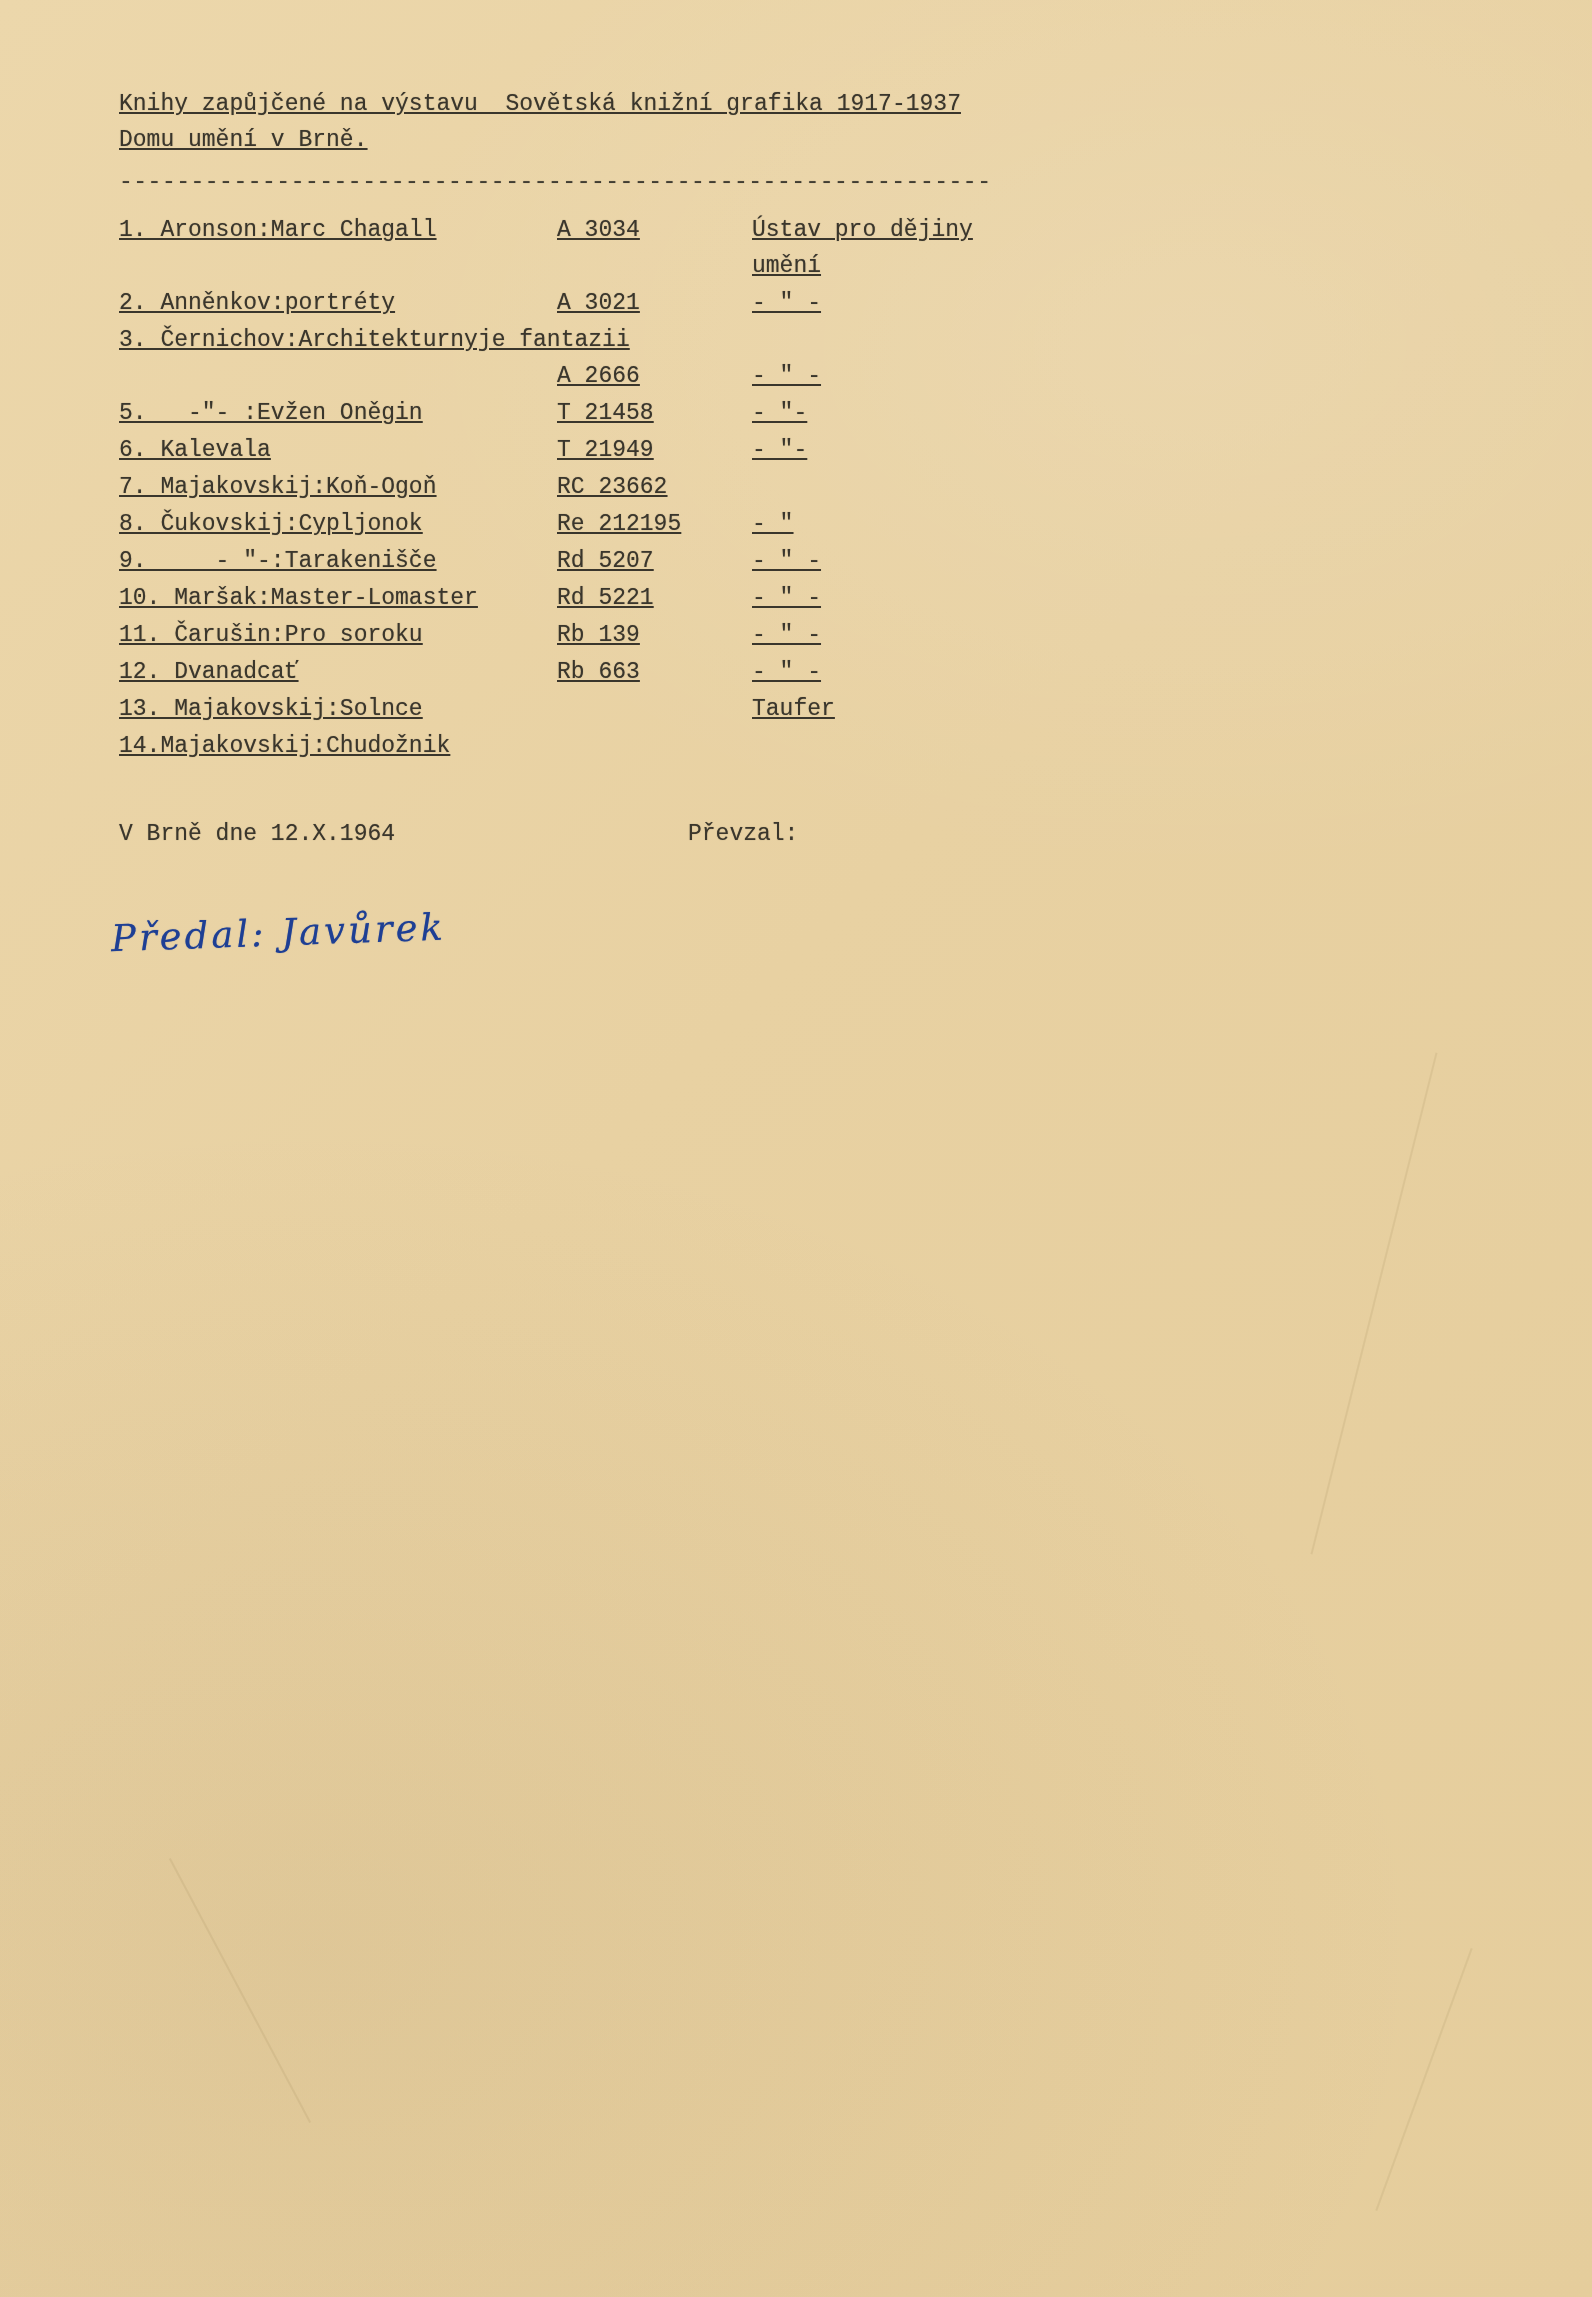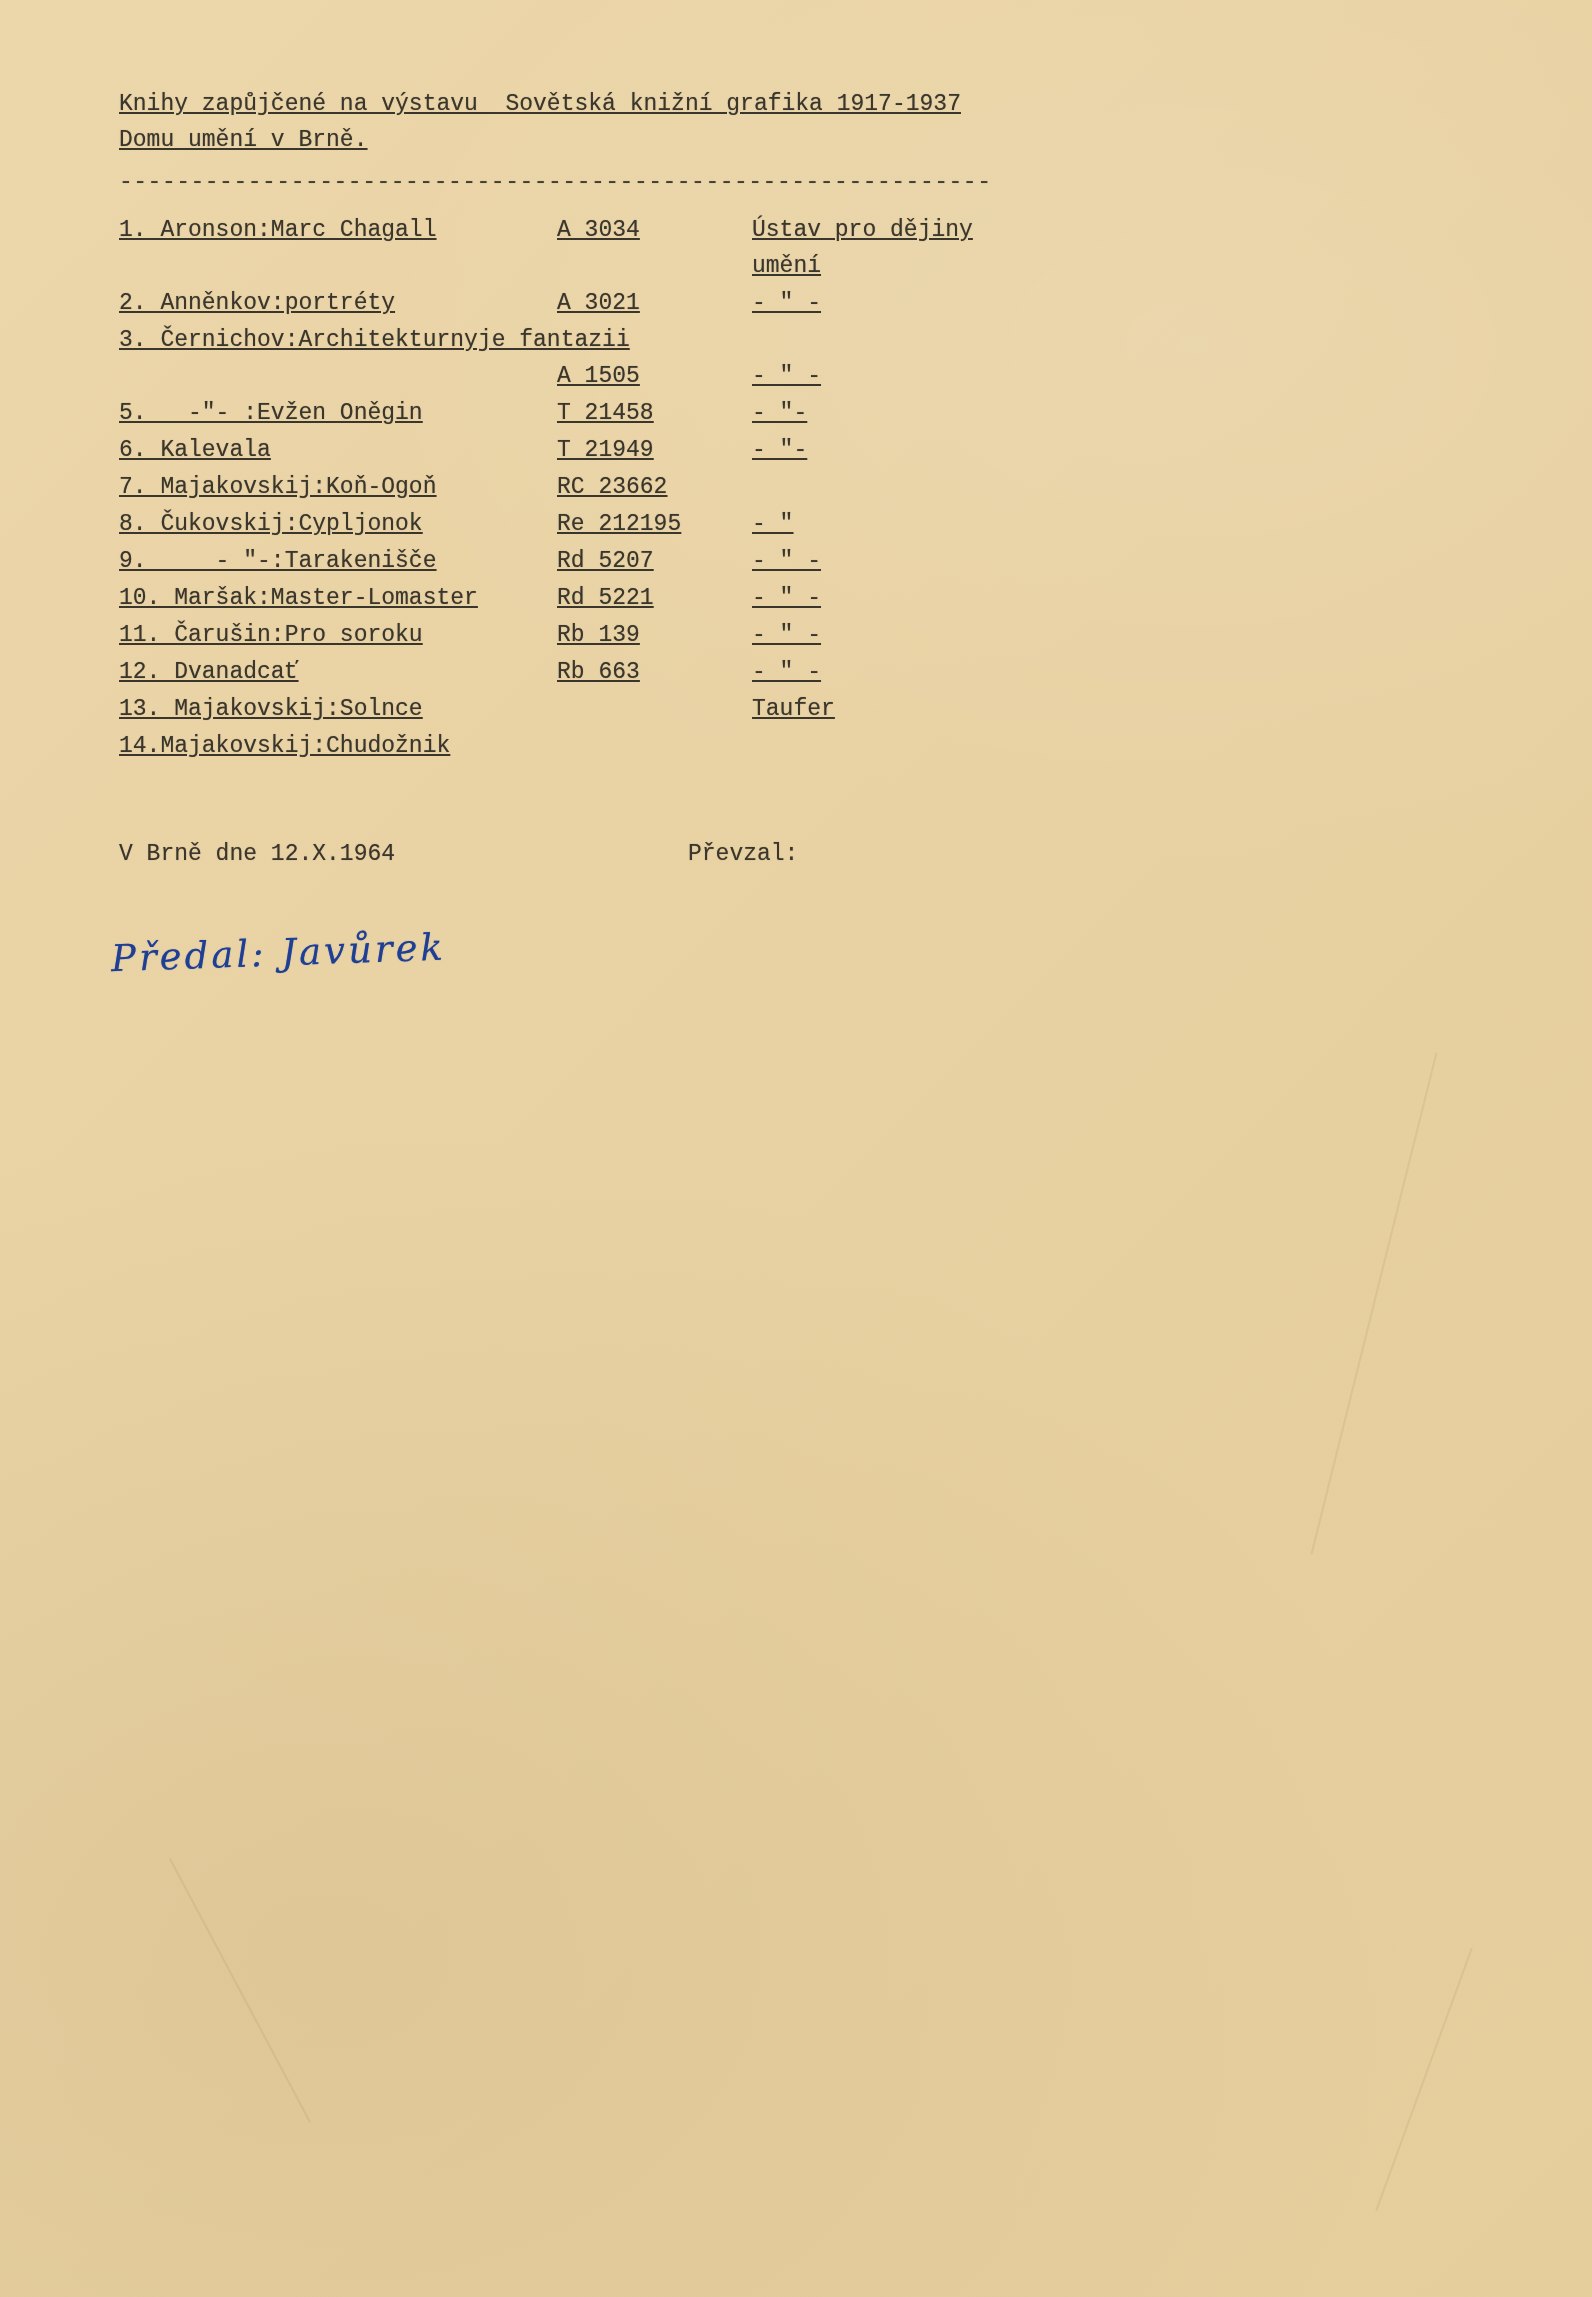--- a/index.html
+++ b/index.html
@@ -54,21 +54,21 @@
   }
   .c-title { white-space: pre; }
   .c-code  { white-space: pre; }
   .c-recip { white-space: pre-line; }
   .row.code-below .c-title { grid-column: 1 / -1; }
   .row.code-below .c-code  { grid-column: 2; grid-row: 2; }
   .row.code-below .c-recip { grid-column: 3; grid-row: 2; }
 
   .footer {
     position: relative;
-    margin-top: 72px;
+    margin-top: 52px;
     height: 36px;
   }
   .footer .date { position: absolute; left: 0; }
   .footer .receiver { position: absolute; left: 569px; }
 
   .signature {
     margin-top: 62px;
     margin-left: -8px;
     width: 418px;
     font-family: "DejaVu Serif", serif;
@@ -103,21 +103,21 @@
   </div>
 
   <div class="row">
     <div class="c-title">2. Anněnkov:portréty</div>
     <div class="c-code">A 3021</div>
     <div class="c-recip">- " -</div>
   </div>
 
   <div class="row code-below">
     <div class="c-title">3. Černichov:Architekturnyje fantazii</div>
-    <div class="c-code">A 1505</div>
+    <div class="c-code">A 2666</div>
     <div class="c-recip">- " -</div>
   </div>
 
 
   <div class="row">
     <div class="c-title">5.   -"- :Evžen Oněgin</div>
     <div class="c-code">T 21458</div>
     <div class="c-recip">- "-</div>
   </div>
 

